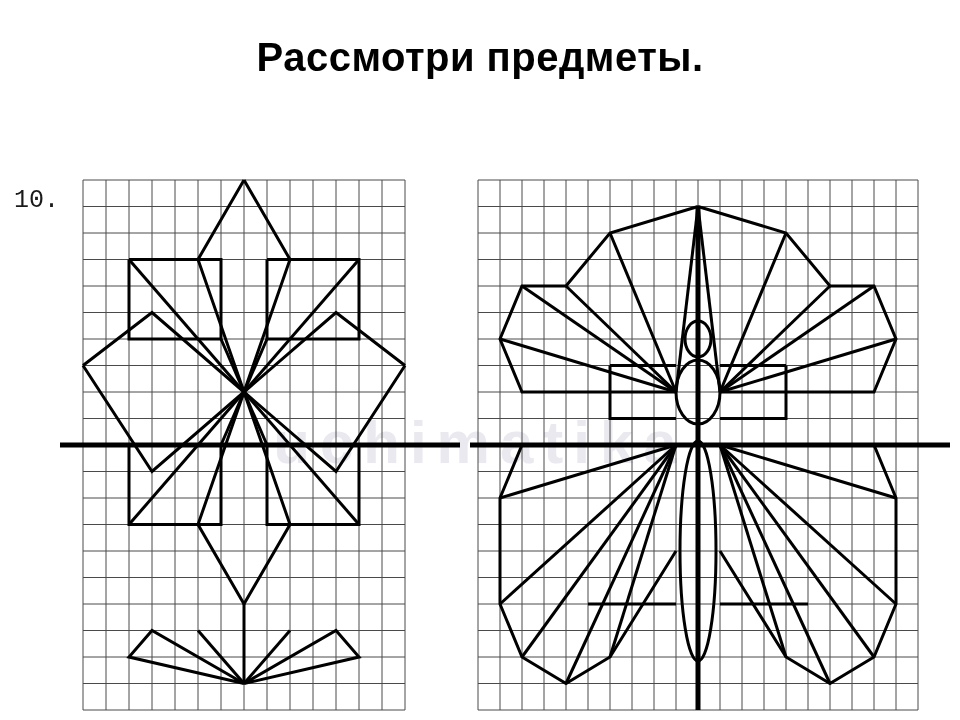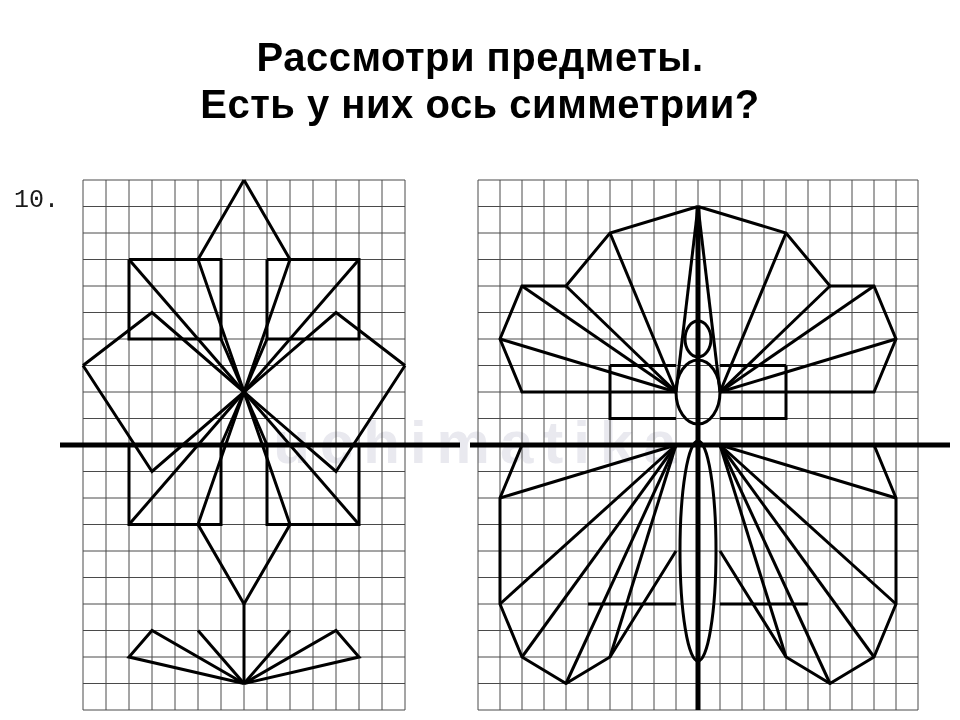--- a/index.html
+++ b/index.html
@@ -65,21 +65,20 @@
   }
   svg { display: block; }
 </style>
 </head>
 <body>
 
 <div id="page">
 
   <div class="title-block">
     <div class="title-line title-line-1">Рассмотри предметы.</div>
-    <div class="title-line title-line-2">Есть у них ось симметрии?</div>
   </div>
 
   <div class="item-number">10.</div>
 
   <div class="watermark">uchimatika</div>
 
   <div class="figure-area">
 
     <svg width="400" height="550" viewBox="0 0 400 550" style="position:absolute; left:60px; top:0px;">
       <g stroke="#4a4a4a" stroke-width="1" fill="none">

